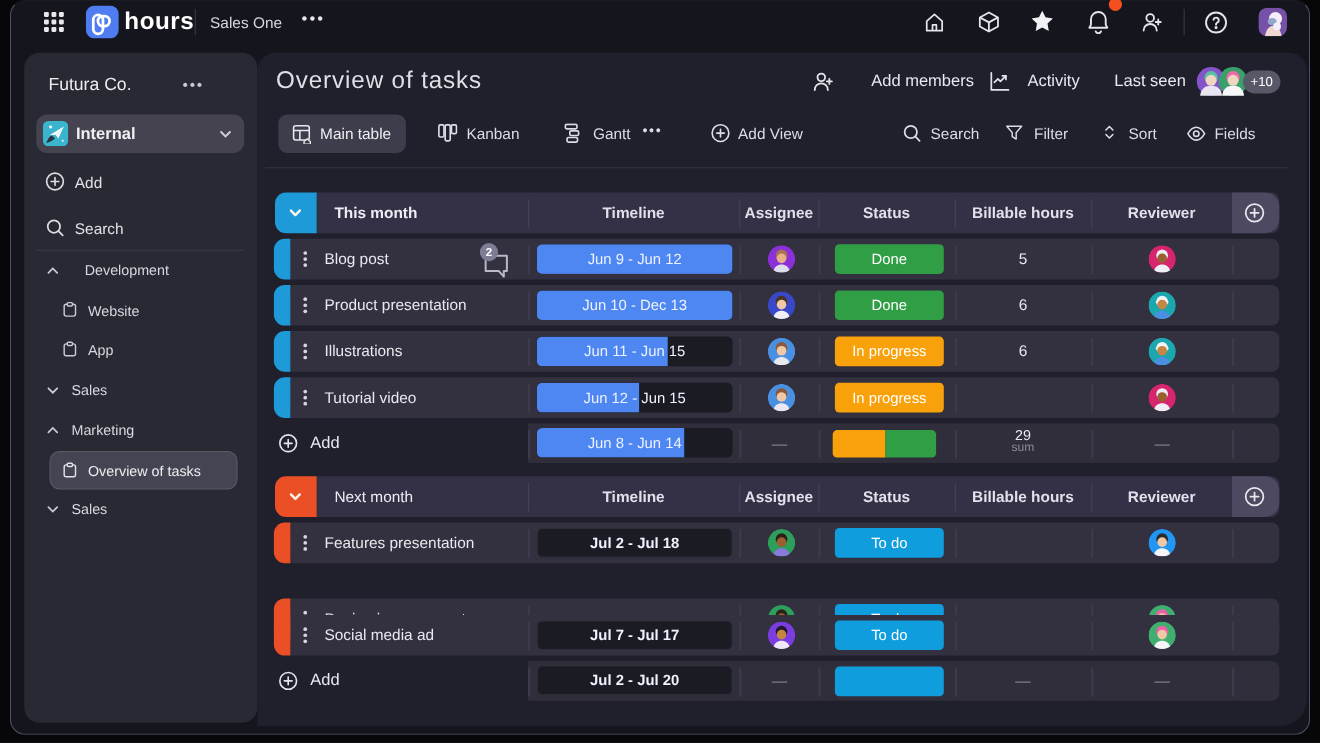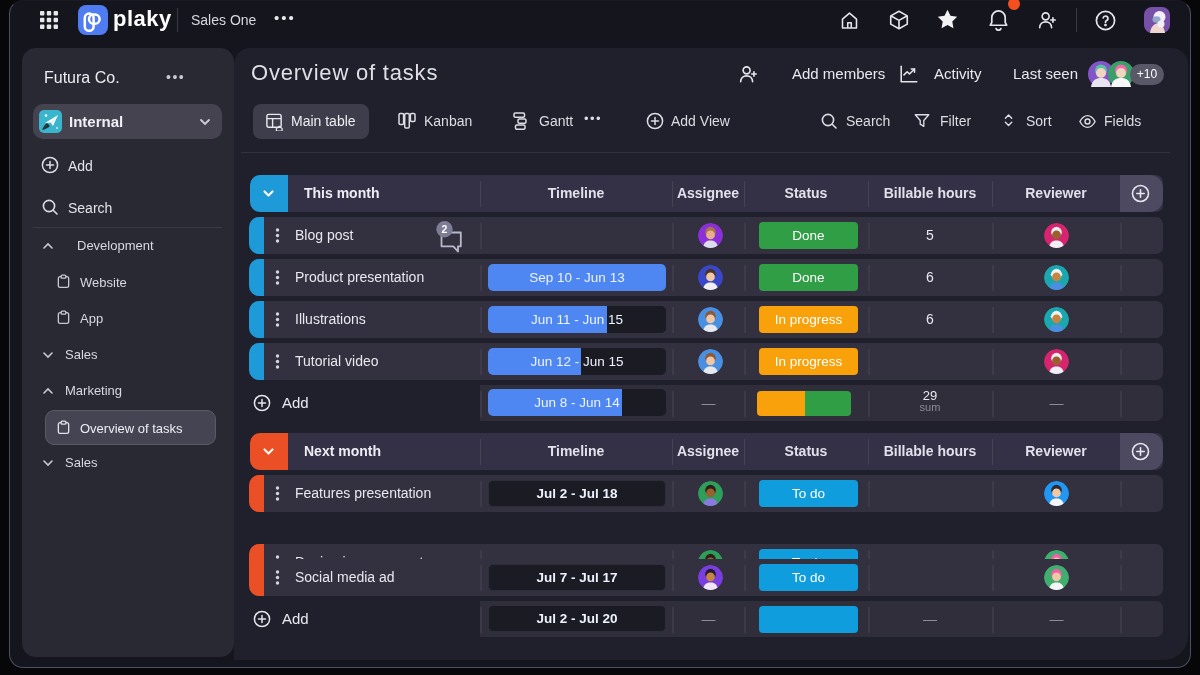--- a/index.html
+++ b/index.html
@@ -52,21 +52,21 @@
         <rect x="21.6" y="21.6" width="4.4" height="4.4" rx="1"></rect>
     </g>
   </svg>
   <svg class="ic" style="left:69px;top:5px;" width="30" height="30" viewBox="0 0 30 30">
     <rect x="0" y="0" width="30" height="30" rx="8" fill="#4f7cf0"></rect>
     <g fill="none" stroke="#fff" stroke-width="2.5">
       <rect x="6.8" y="8.6" width="8.8" height="17.2" rx="4.4"></rect>
       <rect x="11" y="9.6" width="10.6" height="9.2" rx="4.6"></rect>
     </g>
   </svg>
-  <div class="abs" style="left:104px;top:6px;font-size:22px;font-weight:bold;color:#fff;letter-spacing:0.5px;">plaky</div>
+  <div class="abs" style="left:104px;top:6px;font-size:22px;font-weight:bold;color:#fff;letter-spacing:0.5px;">hours</div>
   <div class="abs" style="left:168px;top:8px;width:1px;height:24px;background:#3a3a46;"></div>
   <div class="abs" style="left:182px;top:12px;font-size:14px;color:#d8d8e0;">Sales One</div>
   <div class="abs" style="left:265px;top:9px;font-size:15px;color:#e8e8ec;letter-spacing:2px;">•••</div>
   <svg class="ic" style="left:830px;top:10px;" width="21" height="21" viewBox="0 0 24 24" fill="none" stroke="#e4e4ea" stroke-width="1.8" stroke-linejoin="round">
     <path d="M4 10.5 L12 3.5 L20 10.5 V20.5 H4 Z"></path>
       <path d="M10 20.5 v-6 h4 v6"></path>
   </svg>
   <svg class="ic" style="left:879px;top:9px;" width="22" height="22" viewBox="0 0 24 24" fill="none" stroke="#e4e4ea" stroke-width="1.8" stroke-linejoin="round">
     <path d="M12 2.5 L21 7.5 V16.5 L12 21.5 L3 16.5 V7.5 Z"></path>
       <path d="M3.4 7.7 L12 12.4 L20.6 7.7 M12 12.4 V21.3"></path>
@@ -265,20 +265,24 @@
     <path d="M9.5 11.5 H28.8 V25.3 H26 V30.5 L21.3 25.3 H9.5 Z" fill="none" stroke="#b9b9cc" stroke-width="1.8" stroke-linejoin="round"></path>
     <circle cx="12.5" cy="8.2" r="8.2" fill="#7d7d95"></circle>
     <text x="12.5" y="12" font-size="10.5" font-weight="bold" fill="#fff" text-anchor="middle">2</text>
   </svg>
     <div class="sep" style="left:216px;"></div>
     <div class="sep" style="left:408px;"></div>
     <div class="sep" style="left:480px;"></div>
     <div class="sep" style="left:604px;"></div>
     <div class="sep" style="left:728px;"></div>
     <div class="sep" style="left:856px;"></div>
+  <div class="pill">
+      <div class="pfill" style="width:100%;"></div>
+      <div class="ptxt">Jun 9 - Jun 12</div>
+    </div>
   <svg class="avatar" style="left:434px;" width="25" height="25" viewBox="0 0 24 24">
       <clipPath id="av1">
         <circle cx="12" cy="12" r="12"></circle>
       </clipPath>
       <g clip-path="url(#av1)">
         <circle cx="12" cy="12" r="12" fill="#8b30d9"></circle>
         <circle cx="12" cy="8.8" r="5.1" fill="#a8734e"></circle>
         <circle cx="12" cy="11.4" r="4.2" fill="#e8b088"></circle>
         <path d="M4.5 24 c1-5.5 4.2-7.2 7.5-7.2 s6.5 1.7 7.5 7.2 Z" fill="#dcdcea"></path>
       </g>
@@ -306,21 +310,21 @@
     </svg>
   <div class="task">Product presentation</div>
   <div class="sep" style="left:216px;"></div>
     <div class="sep" style="left:408px;"></div>
     <div class="sep" style="left:480px;"></div>
     <div class="sep" style="left:604px;"></div>
     <div class="sep" style="left:728px;"></div>
     <div class="sep" style="left:856px;"></div>
   <div class="pill">
       <div class="pfill" style="width:100%;"></div>
-      <div class="ptxt">Sep 10 - Jun 13</div>
+      <div class="ptxt">Jun 10 - Dec 13</div>
     </div>
   <svg class="avatar" style="left:434px;" width="25" height="25" viewBox="0 0 24 24">
       <clipPath id="av3">
         <circle cx="12" cy="12" r="12"></circle>
       </clipPath>
       <g clip-path="url(#av3)">
         <circle cx="12" cy="12" r="12" fill="#3948c8"></circle>
         <circle cx="12" cy="8.8" r="5.1" fill="#4a3426"></circle>
         <circle cx="12" cy="11.4" r="4.2" fill="#f0c8a6"></circle>
         <path d="M4.5 24 c1-5.5 4.2-7.2 7.5-7.2 s6.5 1.7 7.5 7.2 Z" fill="#f0f0f4"></path>
@@ -451,21 +455,21 @@
       <div style="font-size:13px;color:#e8e8ee;">29</div>
       <div style="font-size:11px;color:#8b8b98;margin-top:-2px;">sum</div>
     </div>
   <div class="abs dash" style="left:780px;width:25px;text-align:center;line-height:36px;">—</div>
 </div>
 <div class="abs" style="left:250px;top:433px;width:38px;height:37px;background:#ea4f26;border-radius:10px 0 0 10px;"></div>
 <svg class="abs" style="left:262px;top:447px;" width="13" height="10" viewBox="0 0 13 10" fill="none" stroke="#fff7ee" stroke-width="2.2" stroke-linecap="round" stroke-linejoin="round">
     <path d="M2.5 2.5 L6.5 6.5 L10.5 2.5"></path>
   </svg>
 <div class="hdr" style="left:288px;top:433px;width:875px;"></div>
-<div class="abs" style="left:304px;top:433px;line-height:37px;font-size:14px;font-weight:bold;color:#eeedf4;text-align:center;">Next month</div>
+<div class="abs" style="left:304px;top:433px;line-height:37px;font-size:14px;font-weight:normal;color:#eeedf4;text-align:center;">Next month</div>
 <div class="hcol" style="left:480px;width:192px;top:433px;">Timeline</div>
 <div class="hcol" style="left:672px;width:72px;top:433px;">Assignee</div>
 <div class="hcol" style="left:744px;width:124px;top:433px;">Status</div>
 <div class="hcol" style="left:868px;width:124px;top:433px;">Billable hours</div>
 <div class="hcol" style="left:992px;width:128px;top:433px;">Reviewer</div>
 <div class="hsep" style="left:480px;top:439px;"></div>
 <div class="hsep" style="left:672px;top:439px;"></div>
 <div class="hsep" style="left:744px;top:439px;"></div>
 <div class="hsep" style="left:868px;top:439px;"></div>
 <div class="hsep" style="left:992px;top:439px;"></div>

